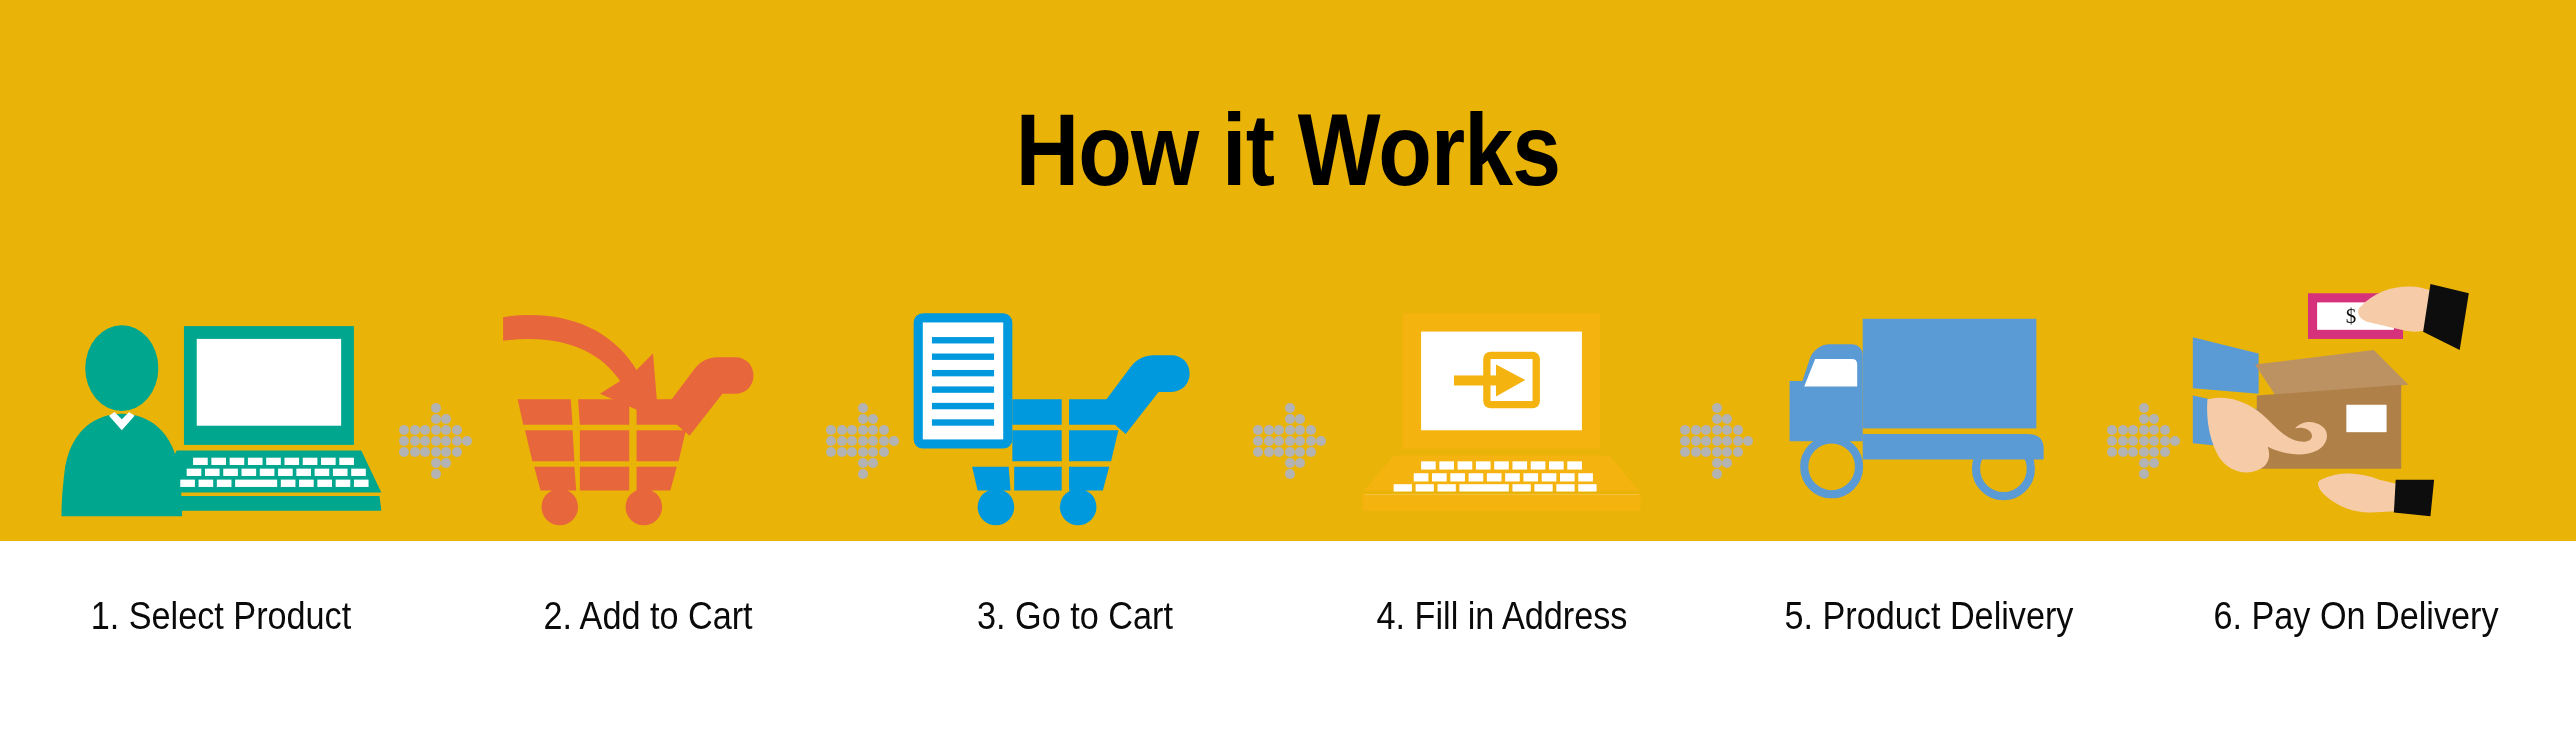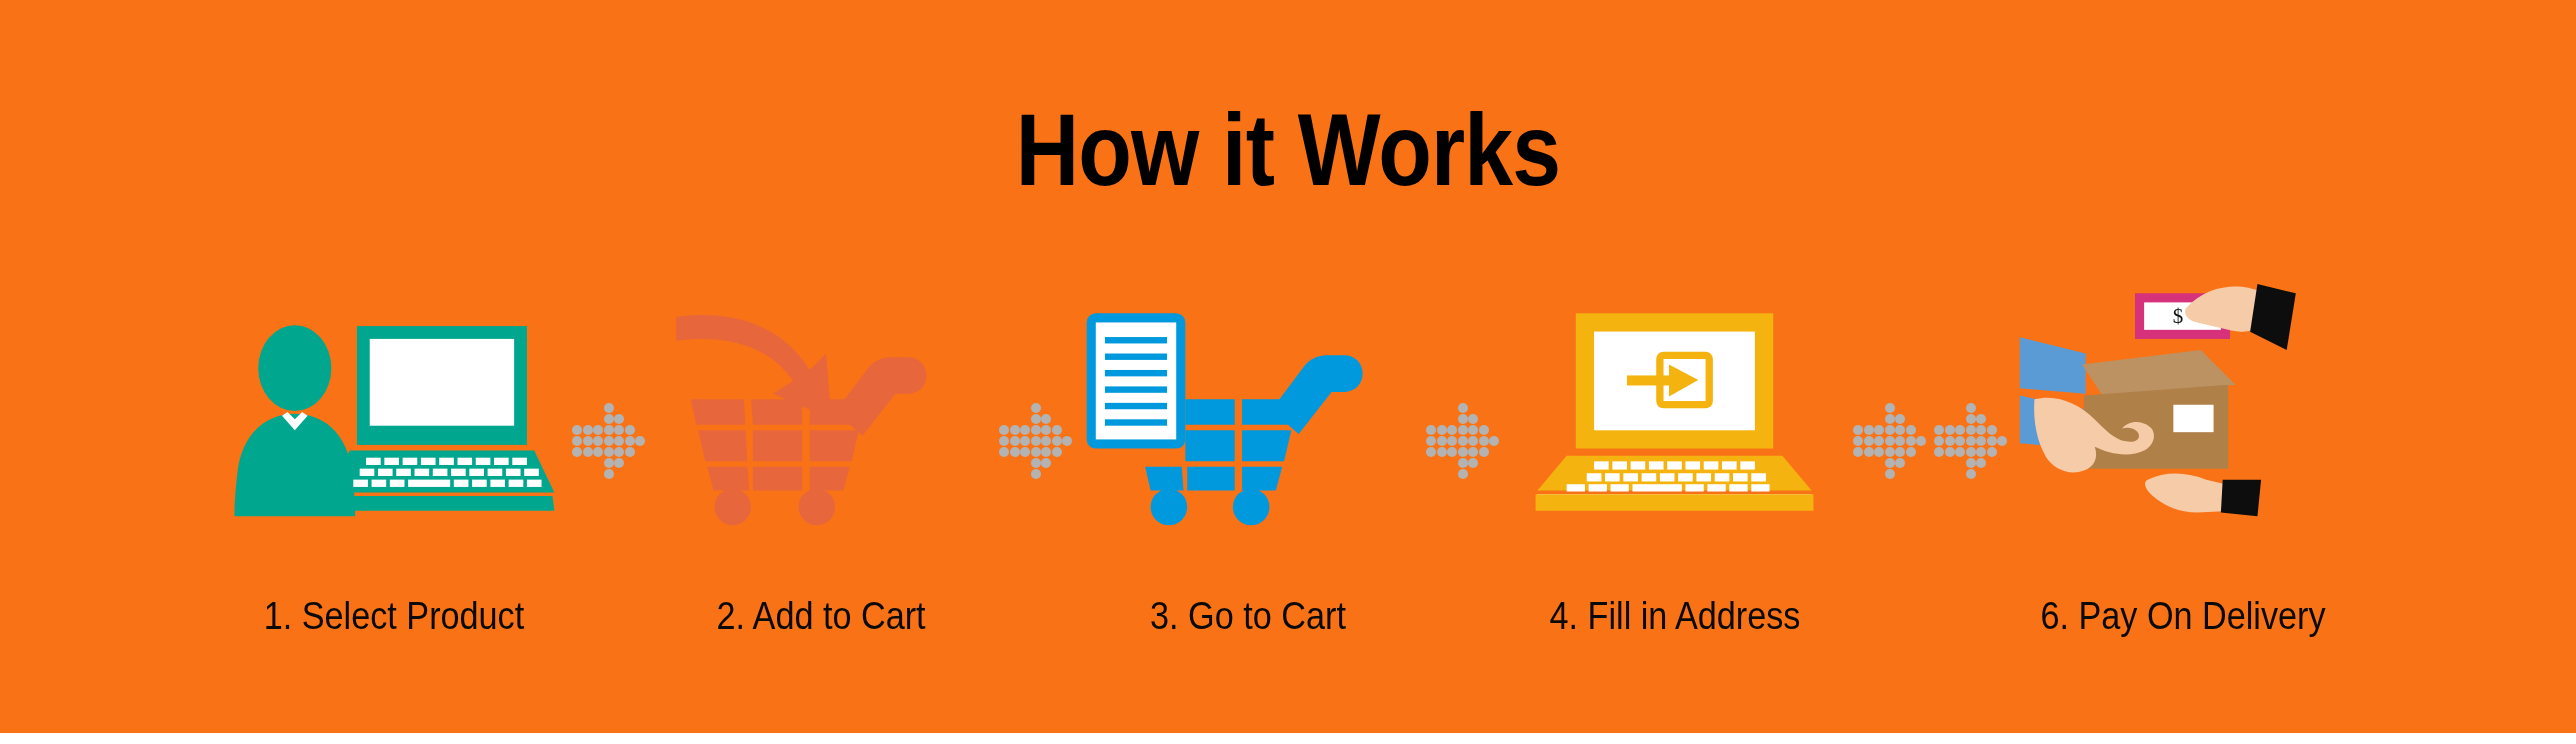--- a/index.html
+++ b/index.html
@@ -8,22 +8,22 @@
     width: 2576px;
     height: 745px;
     background: #ffffff;
     font-family: "Liberation Sans", "DejaVu Sans", sans-serif;
     overflow: hidden;
   }
 
   #infographic {
     position: relative;
     width: 2576px;
-    height: 733px;
-    background: #f97316;
+    height: 541px;
+    background: #eab308;
     padding-left: 43px;
   }
 
   
   #title {
     position: absolute;
     top: 99px;
     left: 0;
     width: 2576px;
     text-align: center;
@@ -407,20 +407,42 @@
           <i style="left: 21px; top: 44px; width: 10px; height: 10px; background: rgb(179, 179, 179);"></i>
           <i style="left: 32px; top: 44px; width: 10px; height: 10px; background: rgb(179, 179, 179);"></i>
           <i style="left: 42px; top: 44px; width: 10px; height: 10px; background: rgb(179, 179, 179);"></i>
           <i style="left: 53px; top: 44px; width: 10px; height: 10px; background: rgb(179, 179, 179);"></i>
           <i style="left: 32px; top: 55px; width: 10px; height: 10px; background: rgb(179, 179, 179);"></i>
           <i style="left: 42px; top: 55px; width: 10px; height: 10px; background: rgb(179, 179, 179);"></i>
           <i style="left: 32px; top: 66px; width: 10px; height: 10px; background: rgb(179, 179, 179);"></i>
         </div>
     </div>
 
+    <div class="step">
+      <div class="icon-box">
+        <svg width="329" height="220" viewBox="0 0 360 240">
+          <g fill="#5b9bd5">
+
+            <rect x="108" y="18" width="190" height="120"></rect>
+
+            <path d="M28 86 L42 86 L50 62 C54 52 62 46 72 46 L96 46 C103 46 108 51 108 58 L108 152 L28 152 Z"></path>
+
+            <path d="M56 62 L96 62 C100 62 102 64 102 68 L102 92 L44 92 Z" fill="#ffffff"></path>
+
+            <path d="M108 144 L288 144 C300 144 306 150 306 160 L306 172 L108 172 Z"></path>
+          </g>
+
+          <g fill="none" stroke="#5b9bd5" stroke-width="9">
+            <circle cx="74" cy="180" r="30"></circle>
+            <circle cx="262" cy="182" r="30"></circle>
+          </g>
+        </svg>
+      </div>
+      <div class="step-label">5. Product Delivery</div>
+    </div>
 
     <div class="sep">
       <div class="sep-inner">
           <i style="left: 32px; top: 0px; width: 10px; height: 10px; background: rgb(179, 179, 179);"></i>
           <i style="left: 32px; top: 11px; width: 10px; height: 10px; background: rgb(179, 179, 179);"></i>
           <i style="left: 42px; top: 11px; width: 10px; height: 10px; background: rgb(179, 179, 179);"></i>
           <i style="left: 0px; top: 22px; width: 10px; height: 10px; background: rgb(179, 179, 179);"></i>
           <i style="left: 10.5px; top: 22px; width: 10px; height: 10px; background: rgb(179, 179, 179);"></i>
           <i style="left: 21px; top: 22px; width: 10px; height: 10px; background: rgb(179, 179, 179);"></i>
           <i style="left: 32px; top: 22px; width: 10px; height: 10px; background: rgb(179, 179, 179);"></i>

